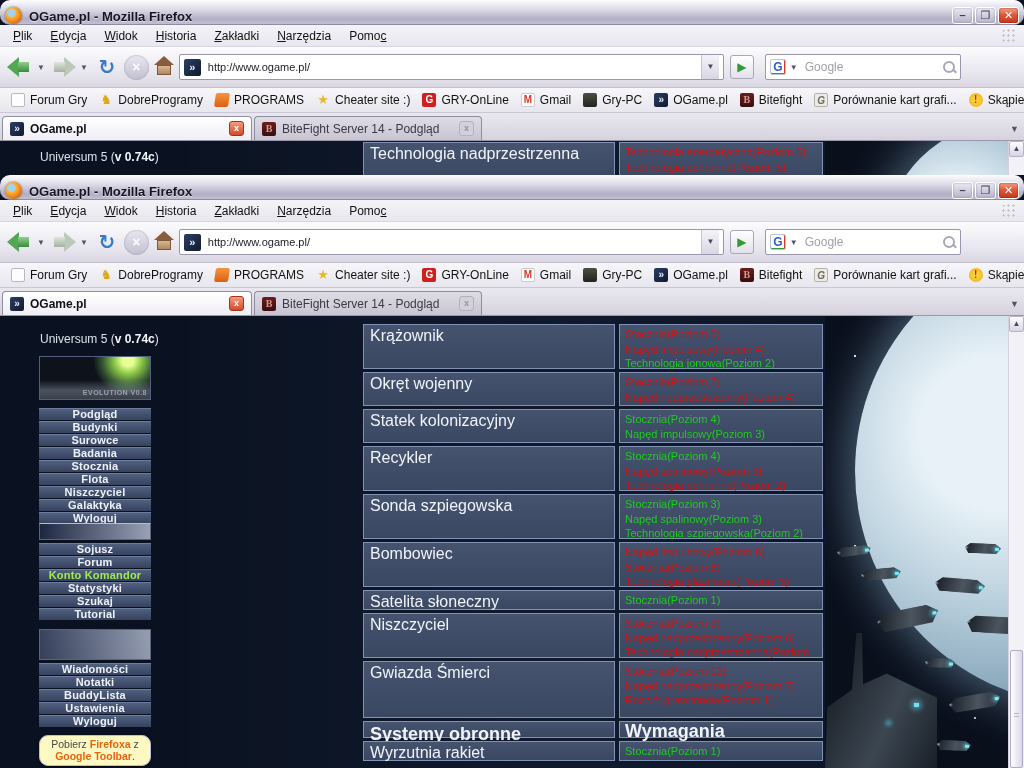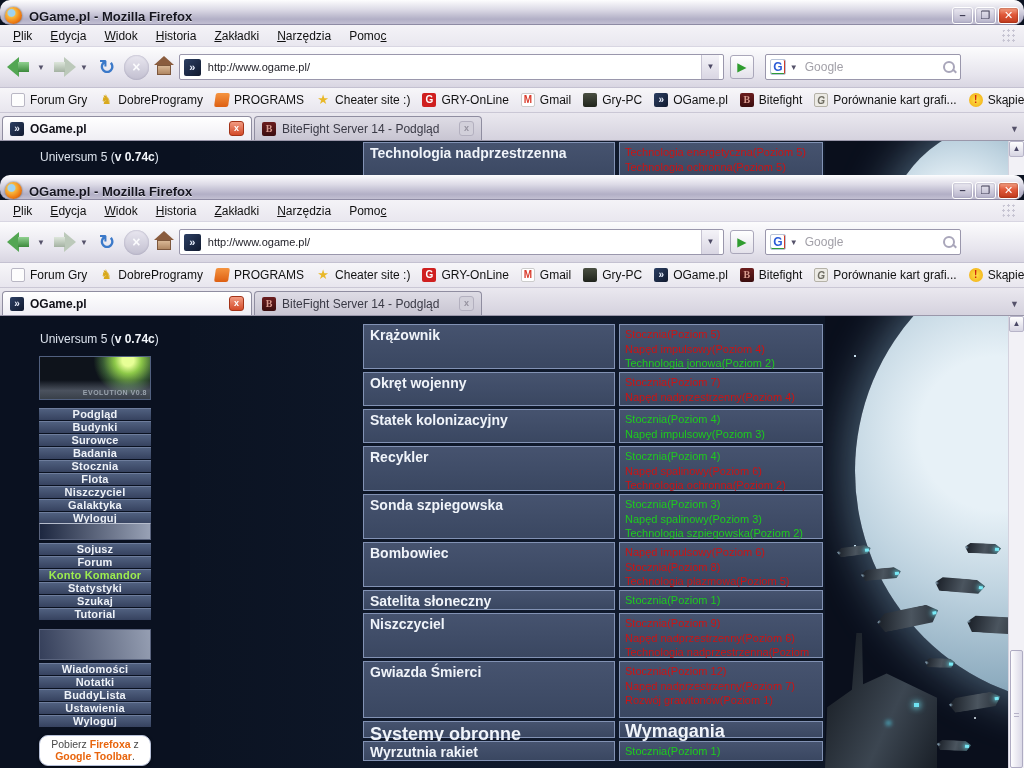--- a/index.html
+++ b/index.html
@@ -143,30 +143,30 @@
 
   .menu-col{position:absolute;left:39px;width:112px;}
   .mbtn{height:13px;box-sizing:border-box;background:linear-gradient(#50607f,#36425f);
     border-top:1px solid #6e7d9c;border-bottom:1px solid #0a1120;
     text-align:center;font-size:11px;font-weight:bold;color:#eef2f8;line-height:11px;letter-spacing:.2px;}
   .mbtn.sel{color:#9ded4f;}
   .sep-thin{position:absolute;left:39px;width:112px;height:17px;box-sizing:border-box;border:1px solid #5a647e;border-top-color:#b6bdcd;
     background:linear-gradient(90deg,#1d2740,#98a1b5);}
   .sep-tall{position:absolute;left:39px;width:112px;height:31px;box-sizing:border-box;border:1px solid #5a647e;
     background:linear-gradient(80deg,#353f5a,#959eb2);}
-  .promo{position:absolute;left:39px;top:419px;width:112px;box-sizing:border-box;background:#ffffff;border:1px solid #b6c0d8;
+  .promo{position:absolute;left:39px;top:419px;width:112px;box-sizing:border-box;background:#fef9c3;border:1px solid #b6c0d8;
     border-radius:9px;padding:2px 2px 3px;text-align:center;font-size:10.5px;color:#4a4a4a;line-height:12px;box-shadow:0 1px 3px rgba(0,0,0,.5);}
   .promo b{color:#e8650d;}
 
   .req-table{position:absolute;left:363px;width:460px;}
   #win2 .req-table{top:8px;}
   #win1 .req-table{top:1px;}
   .trow{display:flex;gap:4px;margin-bottom:3px;}
   .tname{width:252px;box-sizing:border-box;border:1px solid #8292b4;background:#3e4b66;
-    padding:2px 6px 0;font-weight:bold;font-size:14px;color:#f0f4fa;
+    padding:2px 6px 0;font-weight:normal;font-size:16px;color:#f0f4fa;
     background:linear-gradient(#46536f,#3a4761);}
   .treq{width:204px;box-sizing:border-box;border:1px solid #8292b4;background:linear-gradient(#46536f,#3a4761);
     font-size:11px;line-height:14.5px;padding:2px 5px 0;}
   .hdr .tname,.hdr .treq{font-weight:bold;font-size:18px;color:#f0f4fa;}
   .ok{color:#1ecb1e;} .no{color:#cc1414;}
 </style>
 </head>
 <body>
 
 <div class="fx-window" id="win1">

